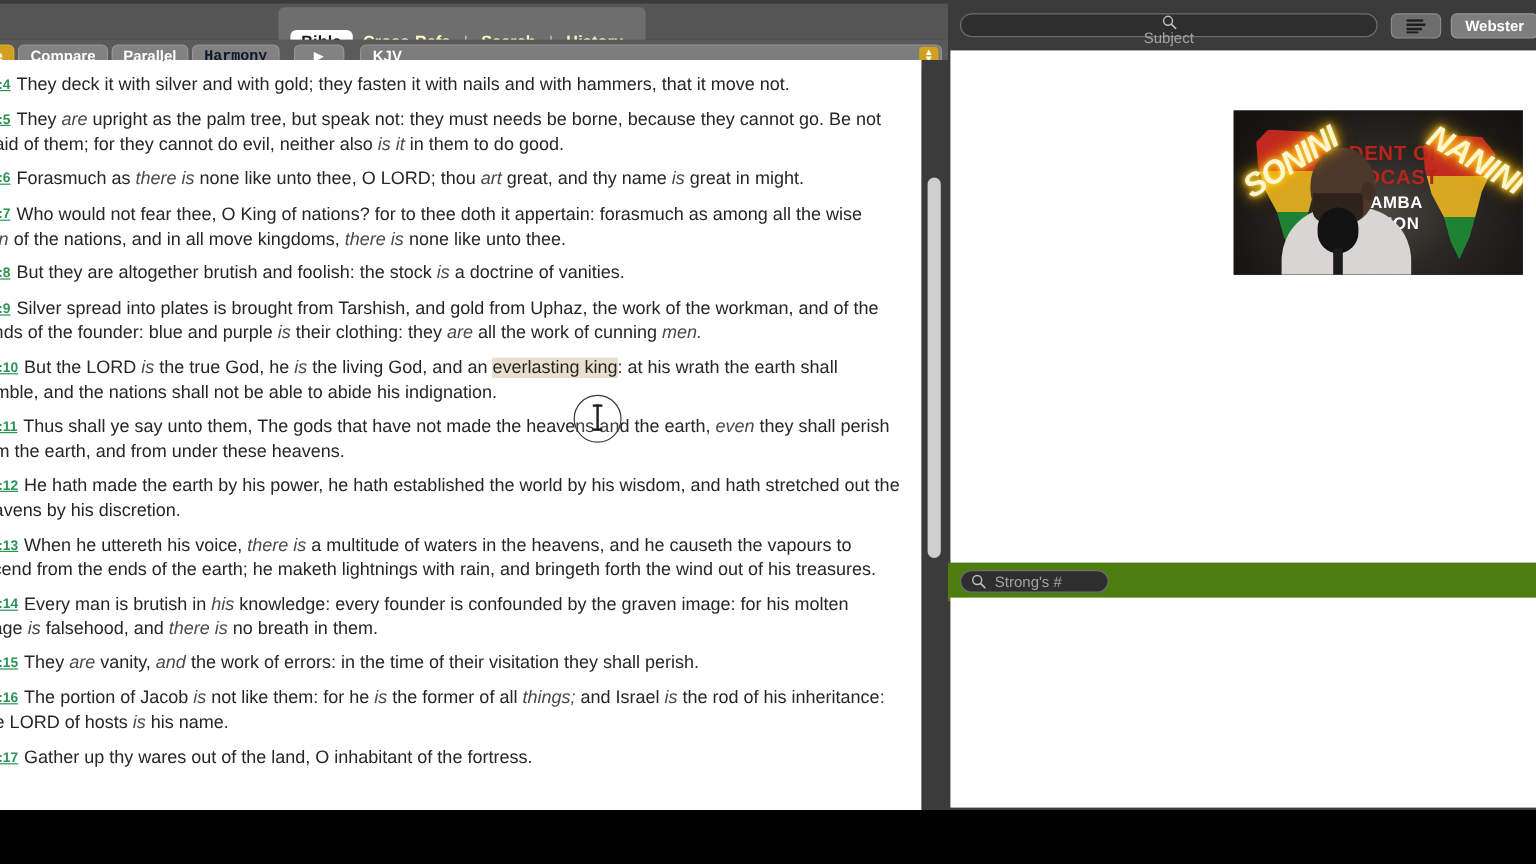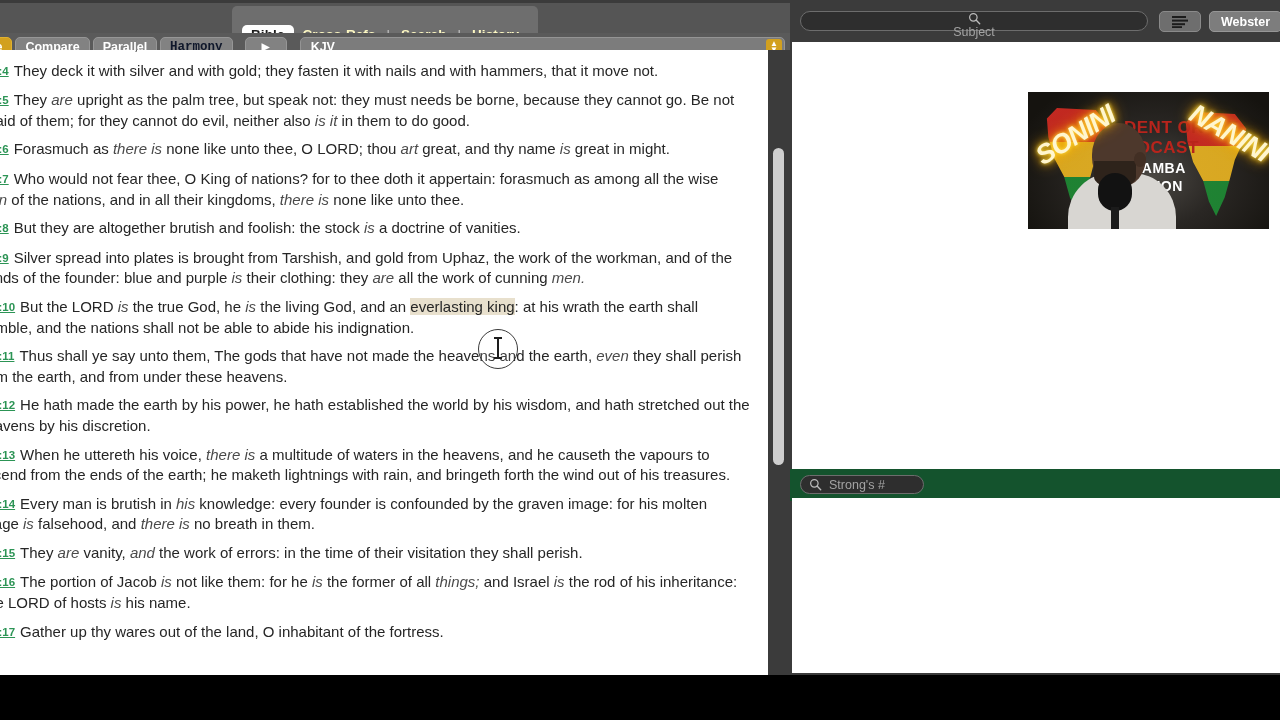--- a/index.html
+++ b/index.html
@@ -418,21 +418,21 @@
     background: #1b1b1b;
   }
 
   
   #strongs-bar {
     position: absolute;
     left: 0;
     top: 469px;
     width: 490px;
     height: 32px;
-    background: #14532d;
+    background: #4d7c0f;
   }
   #strongs-field {
     position: absolute;
     left: 10px;
     top: 6px;
     width: 124px;
     height: 19px;
     background: #2e2e2e;
     border: 1px solid #6d6d6d;
     border-radius: 10px;
@@ -556,21 +556,21 @@
 
         <p class="verse">
           <span class="vref">r 10:5</span><span>They </span><span class="it">are</span><span> upright as the palm tree, but speak not: they must needs be borne, because they cannot go. Be not afraid of them; for they cannot do evil, neither also </span><span class="it">is it</span><span> in them to do good.</span>
         </p>
 
         <p class="verse">
           <span class="vref">r 10:6</span><span>Forasmuch as </span><span class="it">there is</span><span> none like unto thee, O LORD; thou </span><span class="it">art</span><span> great, and thy name </span><span class="it">is</span><span> great in might.</span>
         </p>
 
         <p class="verse">
-          <span class="vref">r 10:7</span><span>Who would not fear thee, O King of nations? for to thee doth it appertain: forasmuch as among all the wise </span><span class="it">men</span><span> of the nations, and in all their kingdoms, </span><span class="it">there is</span><span> none like unto thee.</span>
+          <span class="vref">r 10:7</span><span>Who would not fear thee, O King of nations? for to thee doth it appertain: forasmuch as among all the wise </span><span class="it">men</span><span> of the nations, and in all move kingdoms, </span><span class="it">there is</span><span> none like unto thee.</span>
         </p>
 
         <p class="verse">
           <span class="vref">r 10:8</span><span>But they are altogether brutish and foolish: the stock </span><span class="it">is</span><span> a doctrine of vanities.</span>
         </p>
 
         <p class="verse">
           <span class="vref">r 10:9</span><span>Silver spread into plates is brought from Tarshish, and gold from Uphaz, the work of the workman, and of the hands of the founder: blue and purple </span><span class="it">is</span><span> their clothing: they </span><span class="it">are</span><span> all the work of cunning </span><span class="it">men.</span>
         </p>
 

